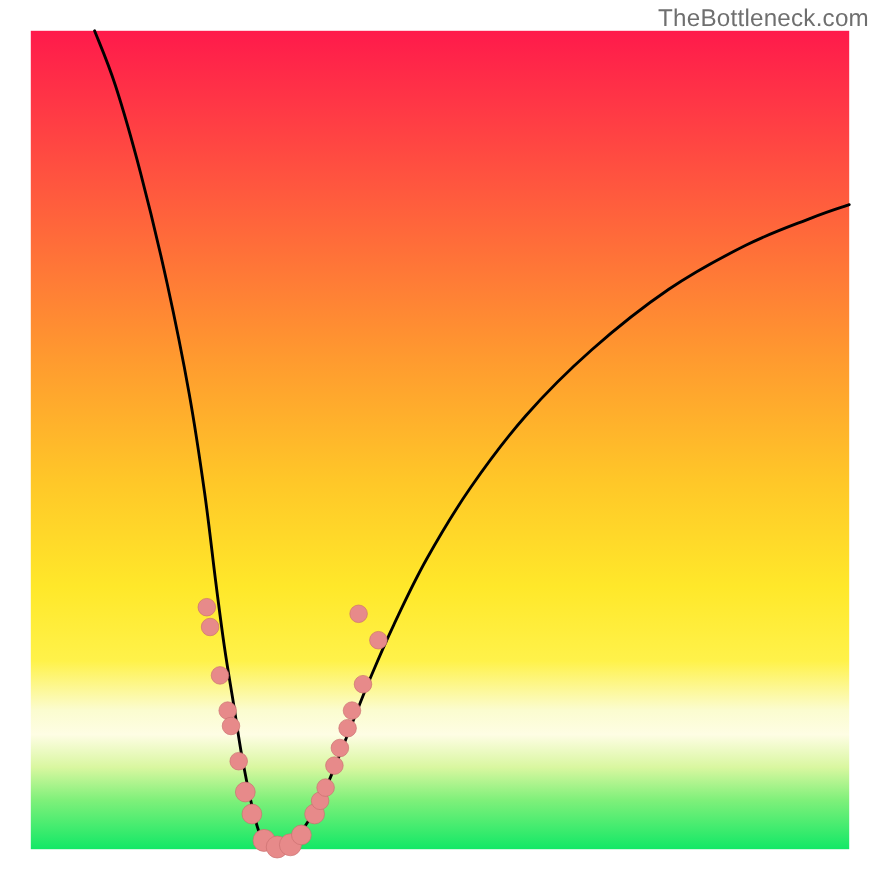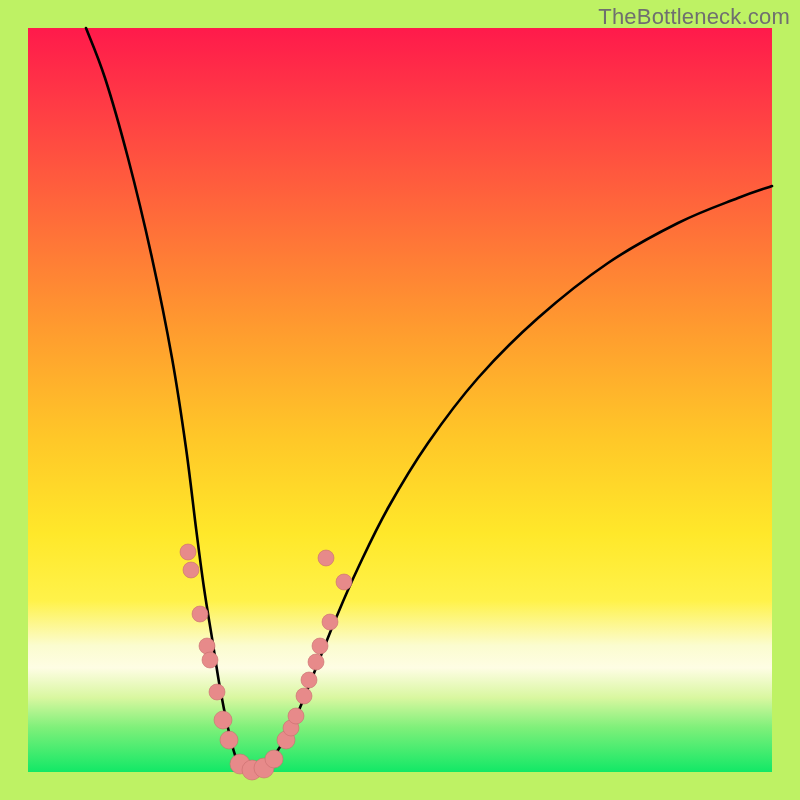--- a/index.html
+++ b/index.html
@@ -8,21 +8,21 @@
     width: 800px;
     height: 800px;
     overflow: hidden;
     background: #000;
     font-family: Arial, Helvetica, sans-serif;
   }
   .frame {
     position: relative;
     width: 800px;
     height: 800px;
-    background: #bef264;
+    background: #ffffff;
   }
   .plot-area {
     position: absolute;
     left: 28px;
     top: 28px;
     width: 744px;
     height: 744px;
     
     background: linear-gradient(
       to bottom,

